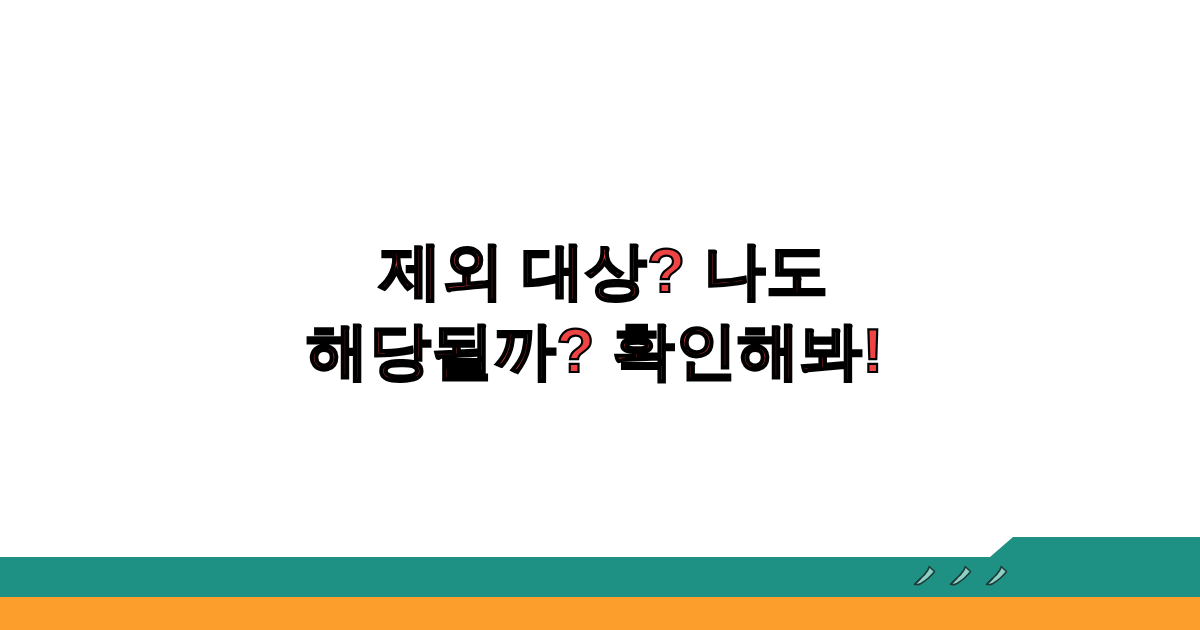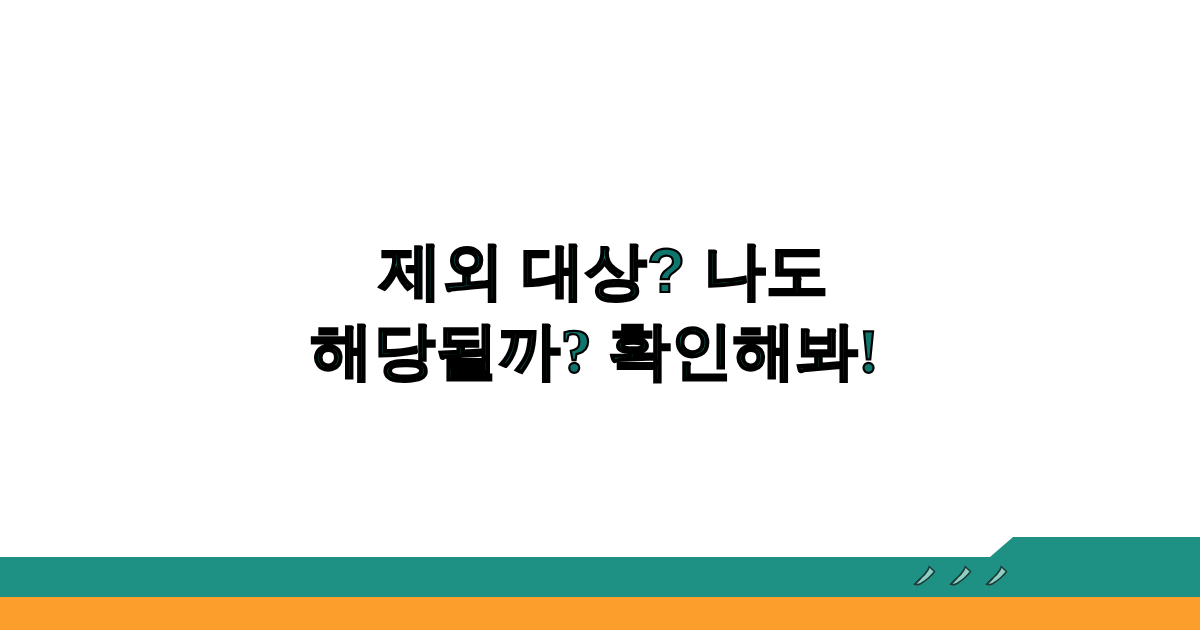--- a/index.html
+++ b/index.html
@@ -41,21 +41,20 @@
     white-space: nowrap;
   }
   #headline .hl-line {
     display: block;
   }
   #headline .hl-line-1 {
     padding-left: 8px;
   }
   #headline .hl-line-2 {
     padding-right: 10px;
-    font-family: Liberation Serif, serif;
   }
 
   
   #band-group {
     position: absolute;
     left: 0;
     top: 0;
     width: 1200px;
     height: 630px;
     pointer-events: none;
@@ -81,21 +80,21 @@
     width: 26px;
     height: 24px;
     display: block;
   }
 </style>
 </head>
 <body>
 
 <div id="banner" style="background: rgb(255, 255, 255);">
 
-  <div id="headline" style="color: #0f766e; -webkit-text-stroke: 2.2px rgb(0, 0, 0);">
+  <div id="headline" style="color: #ef4444; -webkit-text-stroke: 2.2px rgb(0, 0, 0);">
     <span class="hl-line hl-line-1">제외 대상? 나도</span>
     <span class="hl-line hl-line-2">해당될까? 확인해봐!</span>
   </div>
 
   <div id="band-group">
     <svg viewBox="0 0 1200 630" xmlns="http://www.w3.org/2000/svg" aria-hidden="true">
 
       <path id="teal-shape" d="M 0 557 L 990 557 L 1013 537 L 1200 537 L 1200 597 L 0 597 Z" fill="#1f9184"></path>
 
       <rect id="orange-shape" x="0" y="597" width="1200" height="33" fill="#fb9e2c"></rect>

